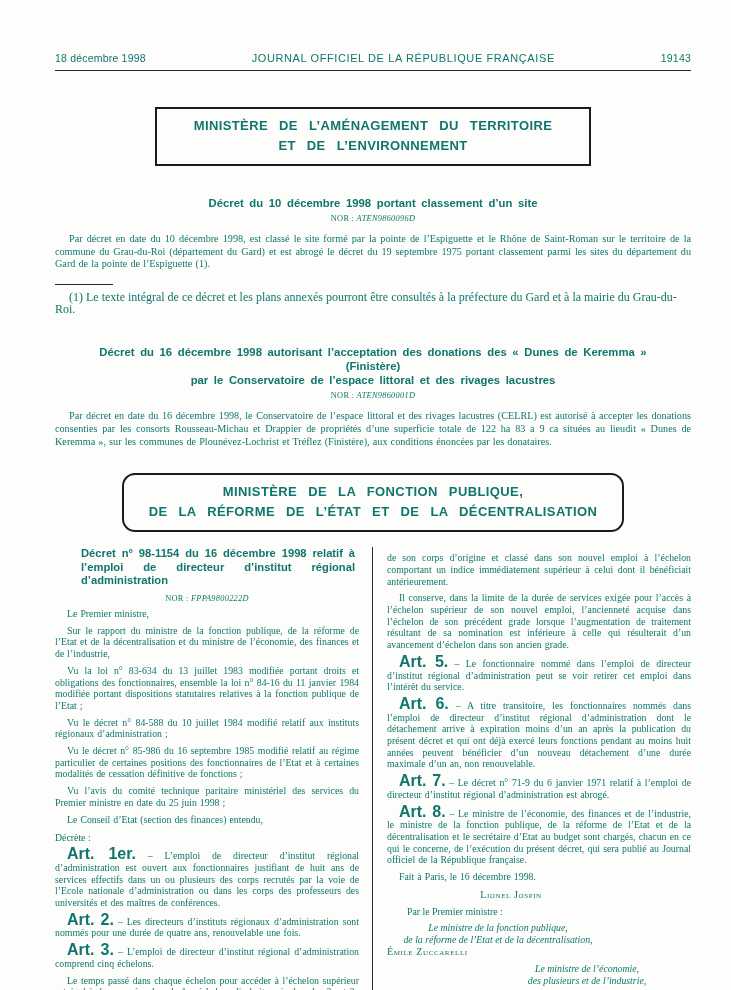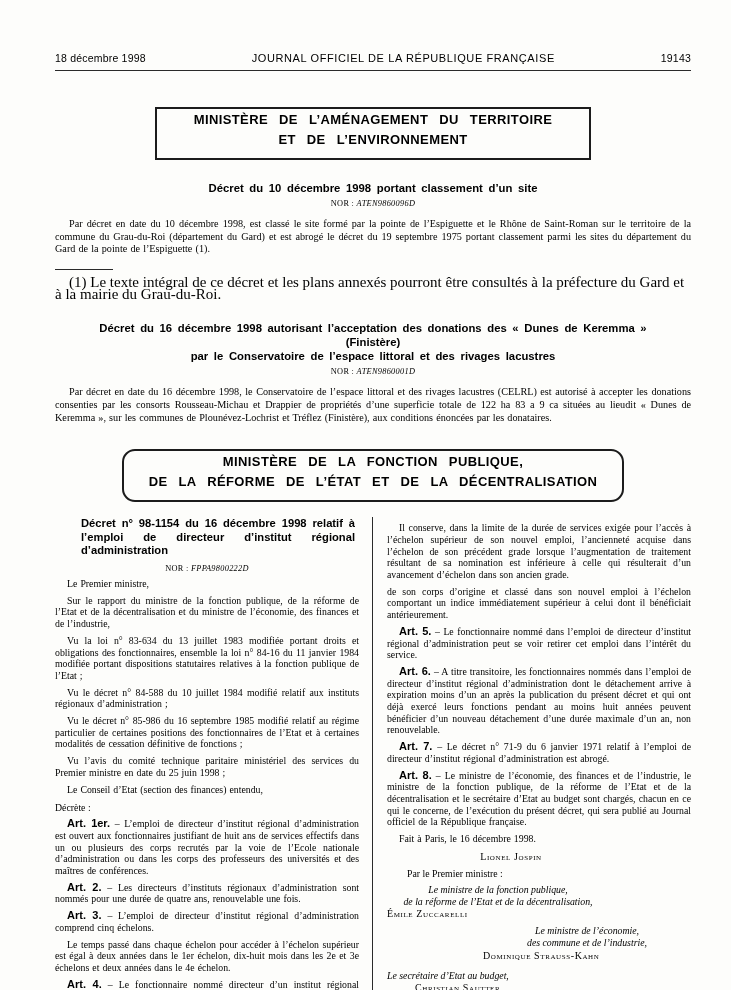--- a/index.html
+++ b/index.html
@@ -1,57 +1,57 @@
 <!DOCTYPE html>
 <html lang="fr"><head>
 <meta charset="utf-8">
 <style>
   html,body{margin:0;padding:0;background:#e9e9e5;}
   .sheet{
     position:relative;width:731px;height:990px;margin:0 auto;
-    background:#fdfdfb;color:#000000;overflow:hidden;
+    background:#fdfdfb;color:#0f766e;overflow:hidden;
     font-family:"Liberation Serif", serif;
     text-decoration:underline;
   }
   .content{position:absolute;left:55px;top:52px;width:636px;}
 
   
   .runhead{display:flex;align-items:baseline;justify-content:space-between;
     font-family:"Liberation Sans", sans-serif;font-size:10.5px;letter-spacing:.2px;}
   .runhead .jtitle{font-size:11px;letter-spacing:.6px;}
   .head-rule{border-top:1.6px solid #2a2a2a;margin-top:6px;}
 
   
   .ministry-box{
-    border:2px solid #1c1c1c;margin:36px auto 0;padding:1px 10px 8px;
+    border:2px solid #1c1c1c;margin:36px auto 0;padding:7px 10px 8px;
     text-align:center;font-family:"Liberation Sans", sans-serif;
     font-weight:700;font-size:13px;line-height:20px;
     letter-spacing:.4px;word-spacing:7px;
   }
   .box1{width:412px;}
   .box2{width:478px;margin-top:25px;border-radius:13px;}
 
   
   .decree-title{
-    margin:21px 30px 0;text-align:center;
+    margin:30px 30px 0;text-align:center;
     font-family:"Liberation Sans", sans-serif;font-weight:700;
     font-size:11.3px;line-height:14px;word-spacing:2.5px;
   }
   .nor{margin:4px 0 0;text-align:center;font-size:8.3px;letter-spacing:.3px;}
   .nor .nor-code{font-style:italic;}
 
   
   .para{
     margin:10px 0 0;text-align:justify;
     font-size:10.2px;line-height:12.7px;text-indent:14px;word-spacing:.6px;
   }
-  .art{font-family:"Liberation Sans", sans-serif;font-weight:700;font-size:11px;margin-top:44px;}
+  .art{font-family:"Liberation Sans", sans-serif;font-weight:700;font-size:16px;margin-top:44px;}
 
   .footnote-rule{width:58px;border-top:1.3px solid #2a2a2a;margin-top:13px;}
-  .footnote{margin:6px 0 0;font-size:15px;line-height:12px;text-indent:14px;}
+  .footnote{margin:6px 0 0;font-size:12px;line-height:12px;text-indent:14px;}
 
   
   .columns{display:flex;margin-top:15px;}
   .col{width:304px;}
   .col-left{padding-right:13px;border-right:1px solid #2a2a2a;}
   .col-right{padding-left:14px;}
   .col .para{font-size:9.8px;line-height:11.7px;margin:5px 0 0;text-indent:12px;}
   .col .para.noindent{text-indent:0;}
 
   .decree3-heading{
@@ -129,43 +129,43 @@
         <p class="decrete">Décrète :</p>
 
         <p class="para"><b class="art">Art. 1er.</b> <span>– L’emploi de directeur d’institut régional d’administration est ouvert aux fonctionnaires justifiant de huit ans de services effectifs dans un ou plusieurs des corps recrutés par la voie de l’Ecole nationale d’administration ou dans les corps des professeurs des universités et des maîtres de conférences.</span></p>
         <p class="para"><b class="art">Art. 2.</b> <span>– Les directeurs d’instituts régionaux d’administration sont nommés pour une durée de quatre ans, renouvelable une fois.</span></p>
         <p class="para"><b class="art">Art. 3.</b> <span>– L’emploi de directeur d’institut régional d’administration comprend cinq échelons.</span></p>
         <p class="para"><span>Le temps passé dans chaque échelon pour accéder à l’échelon supérieur est égal à deux années dans le 1er échelon, dix-huit mois dans les 2e et 3e échelons et deux années dans le 4e échelon.</span></p>
         <p class="para"><b class="art">Art. 4.</b> <span>– Le fonctionnaire nommé directeur d’un institut régional d’administration est placé en position de détachement</span></p>
       </div>
 
       <div class="col col-right">
+        <p class="para noindent"><span>de son corps d’origine et classé dans son nouvel emploi à l’échelon comportant un indice immédiatement supérieur à celui dont il bénéficiait antérieurement.</span></p>
         <p class="para"><span>Il conserve, dans la limite de la durée de services exigée pour l’accès à l’échelon supérieur de son nouvel emploi, l’ancienneté acquise dans l’échelon de son précédent grade lorsque l’augmentation de traitement résultant de sa nomination est inférieure à celle qui résulterait d’un avancement d’échelon dans son ancien grade.</span></p>
-        <p class="para noindent"><span>de son corps d’origine et classé dans son nouvel emploi à l’échelon comportant un indice immédiatement supérieur à celui dont il bénéficiait antérieurement.</span></p>
         <p class="para"><b class="art">Art. 5.</b> <span>– Le fonctionnaire nommé dans l’emploi de directeur d’institut régional d’administration peut se voir retirer cet emploi dans l’intérêt du service.</span></p>
         <p class="para"><b class="art">Art. 6.</b> <span>– A titre transitoire, les fonctionnaires nommés dans l’emploi de directeur d’institut régional d’administration dont le détachement arrive à expiration moins d’un an après la publication du présent décret et qui ont déjà exercé leurs fonctions pendant au moins huit années peuvent bénéficier d’un nouveau détachement d’une durée maximale d’un an, non renouvelable.</span></p>
         <p class="para"><b class="art">Art. 7.</b> <span>– Le décret n° 71-9 du 6 janvier 1971 relatif à l’emploi de directeur d’institut régional d’administration est abrogé.</span></p>
         <p class="para"><b class="art">Art. 8.</b> <span>– Le ministre de l’économie, des finances et de l’industrie, le ministre de la fonction publique, de la réforme de l’Etat et de la décentralisation et le secrétaire d’Etat au budget sont chargés, chacun en ce qui le concerne, de l’exécution du présent décret, qui sera publié au Journal officiel de la République française.</span></p>
         <p class="para"><span>Fait à Paris, le 16 décembre 1998.</span></p>
 
         <p class="sig-name sig-right">Lionel Jospin</p>
         <p class="sig-par">Par le Premier ministre :</p>
 
         <div class="sig-block sig-b1">
           <p class="sig-role">
             <span>Le ministre de la fonction publique,</span><br>
             <span>de la réforme de l’Etat et de la décentralisation,</span>
           </p>
           <p class="sig-name">Émile Zuccarelli</p>
         </div>
 
         <div class="sig-block sig-b2">
           <p class="sig-role">
             <span>Le ministre de l’économie,</span><br>
-            <span>des commune et de l’industrie,</span>
+            <span>des plusieurs et de l’industrie,</span>
           </p>
           <p class="sig-name">Dominique Strauss-Kahn</p>
         </div>
 
         <div class="sig-block sig-b3">
           <p class="sig-role">Le secrétaire d’Etat au budget,</p>
           <p class="sig-name">Christian Sautter</p>
         </div>
       </div>
 

